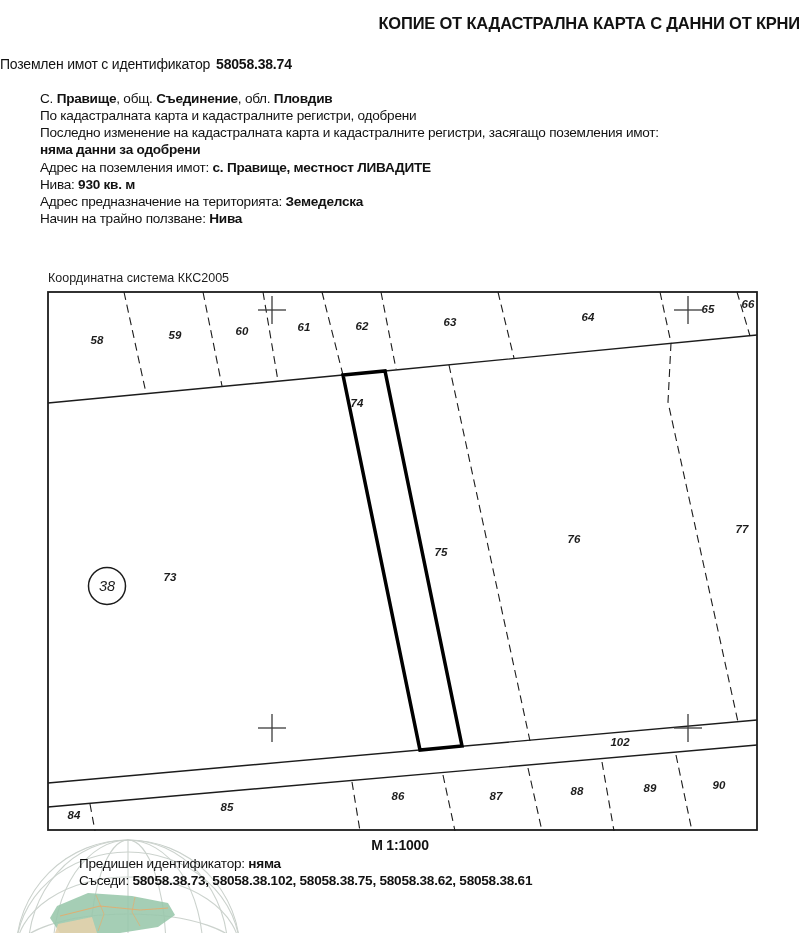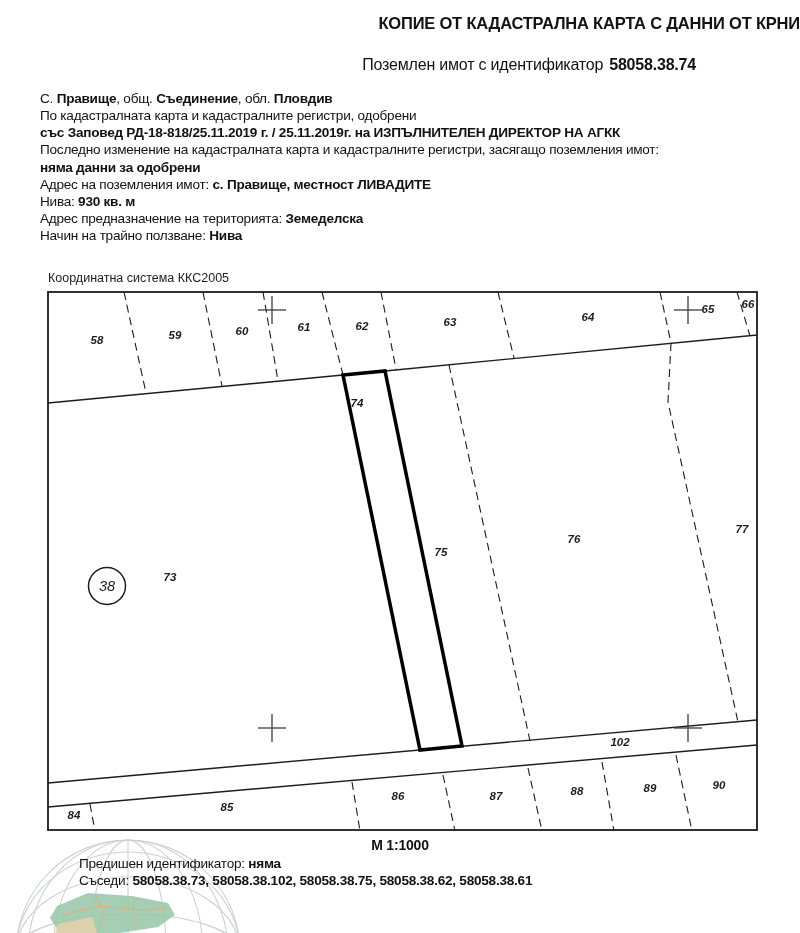--- a/index.html
+++ b/index.html
@@ -7,22 +7,22 @@
     width:800px; height:933px; position:relative; overflow:hidden;
     background:#ffffff; color:#121212;
     font-family:"Liberation Sans", sans-serif;
   }
   .abs { position:absolute; }
   .doc-title {
     top:14px; left:0; width:800px; text-align:right;
     font-size:16.5px; font-weight:700; letter-spacing:-0.2px;
   }
   .doc-subtitle {
-    top:56px; left:0; width:696px; text-align:right;
-    font-size:16px; letter-spacing:-0.2px;
+    top:56px; left:0; width:696px; text-align:left;
+    font-size:14px; letter-spacing:-0.2px;
   }
   .doc-subtitle .id { font-weight:700; margin-left:6px; }
   .info-block {
     top:90px; left:40px; width:740px;
     font-size:13.6px; line-height:17.15px; letter-spacing:-0.25px;
     white-space:nowrap;
   }
   .b { font-weight:700; }
   .map-svg { top:0; left:0; }
   .scale-line {
@@ -141,21 +141,20 @@
 
 <div class="abs doc-subtitle">
   <span>Поземлен имот с  идентификатор</span><span class="id">58058.38.74</span>
 </div>
 
 <div class="abs info-block">
   <div>
     <span>С. </span><span class="b">Правище</span><span>, общ. </span><span class="b">Съединение</span><span>, обл. </span><span class="b">Пловдив</span>
   </div>
   <div>По кадастралната карта и кадастралните регистри, одобрени</div>
-  <div class="b">със Заповед РД-18-818/25.11.2019 г. / 25.11.2019г. на ИЗПЪЛНИТЕЛЕН ДИРЕКТОР НА АГКК</div>
   <div>Последно изменение на кадастралната карта и кадастралните регистри, засягащо поземления имот:</div>
   <div class="b">няма данни за одобрени</div>
   <div>
     <span>Адрес на поземления имот: </span><span class="b">с. Правище, местност ЛИВАДИТЕ</span>
   </div>
   <div>
     <span>Нива: </span><span class="b">930 кв. м</span>
   </div>
   <div>
     <span>Адрес предназначение на територията: </span><span class="b">Земеделска</span>

